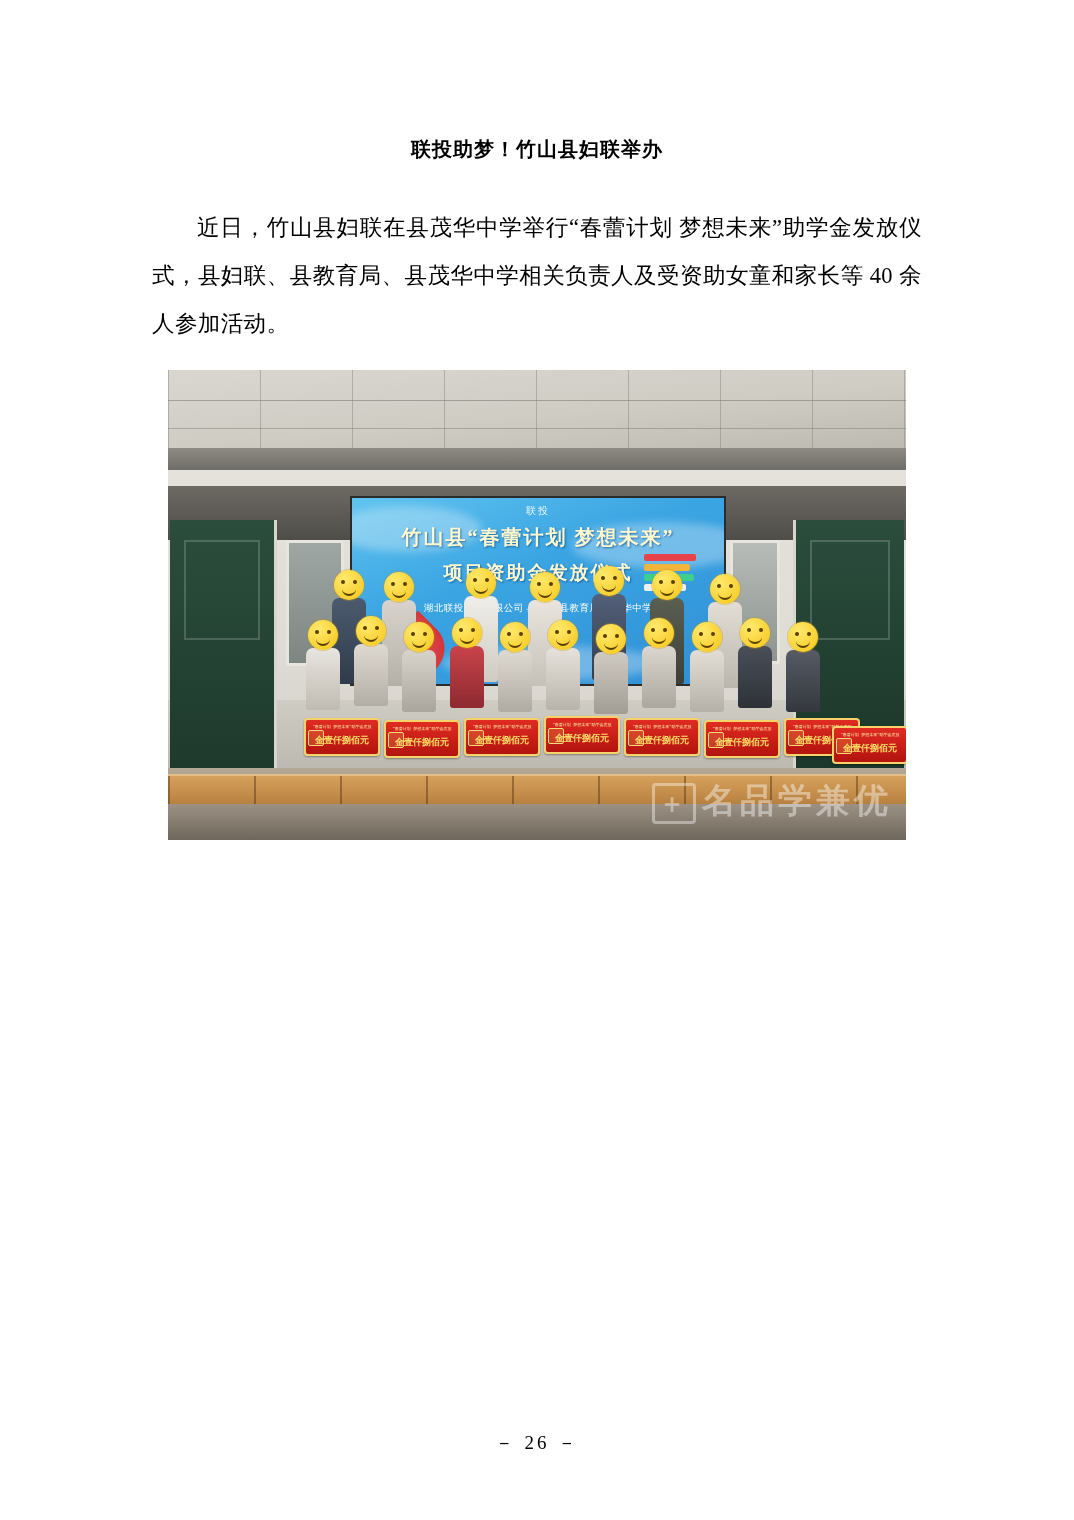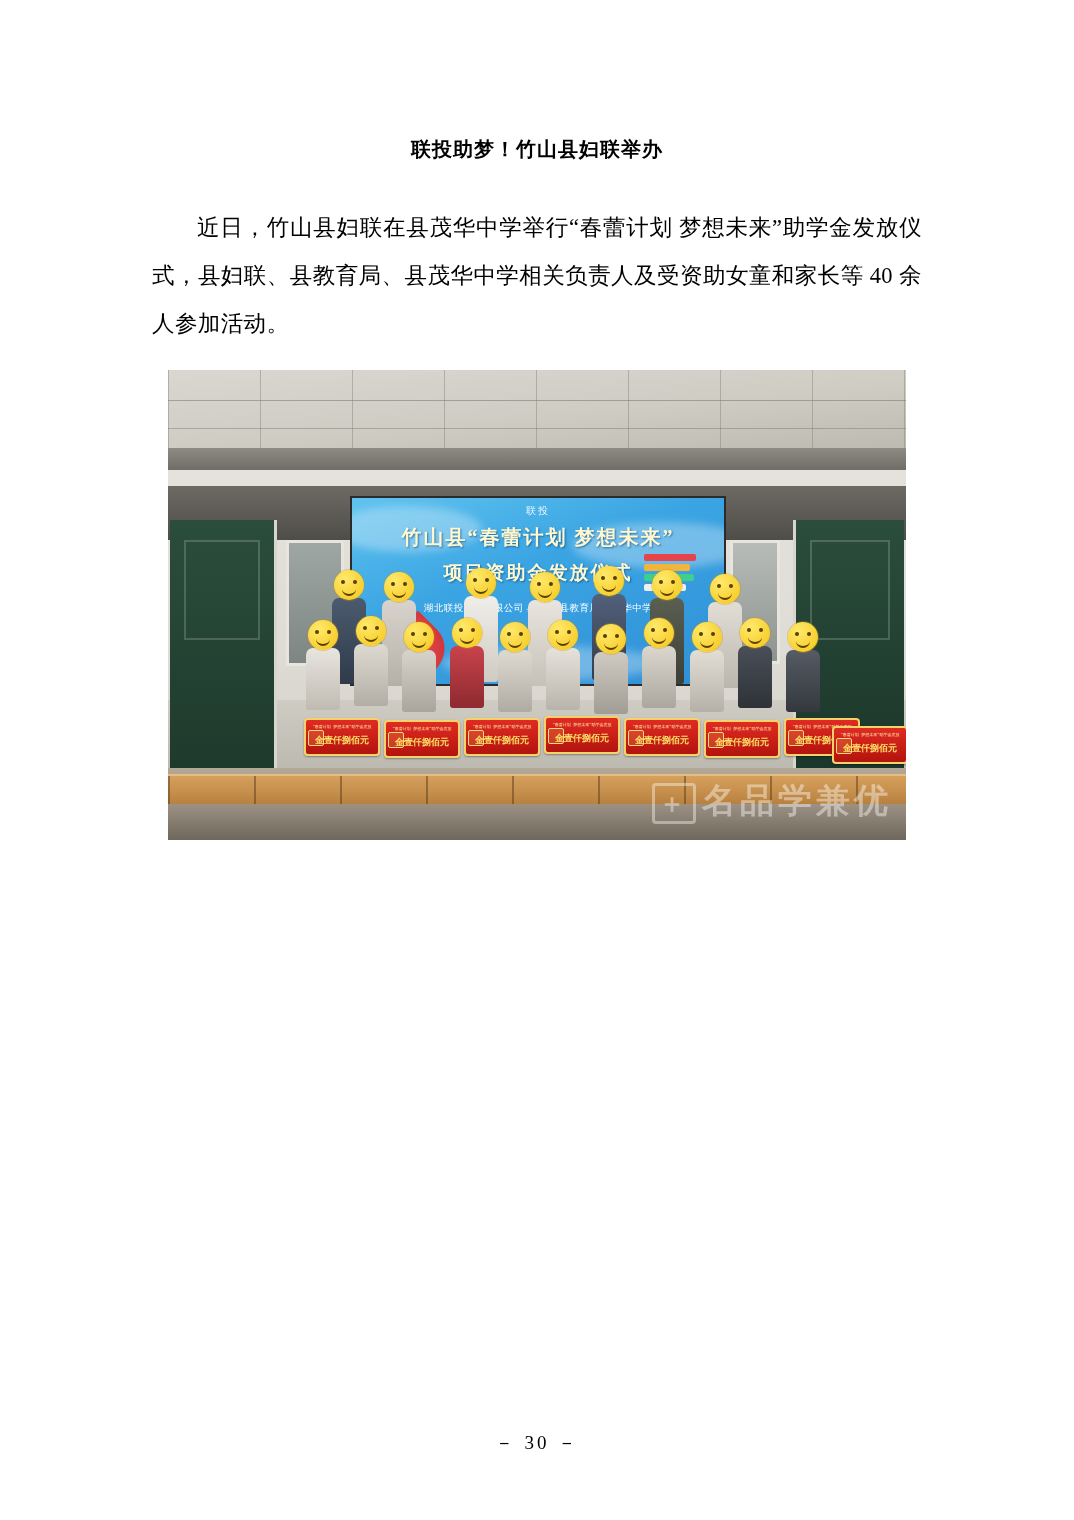--- a/index.html
+++ b/index.html
@@ -465,14 +465,14 @@
       <div class="ph-desks"></div>
       <div class="ph-floor"></div>
 
       <div class="watermark">
         <span class="wm-mark">＋</span><span>名品学兼优</span>
       </div>
     </div>
 
   </div>
 
-  <div class="page-number">－ 30 －</div>
+  <div class="page-number">－ 26 －</div>
 </div>
 
 </body></html>

